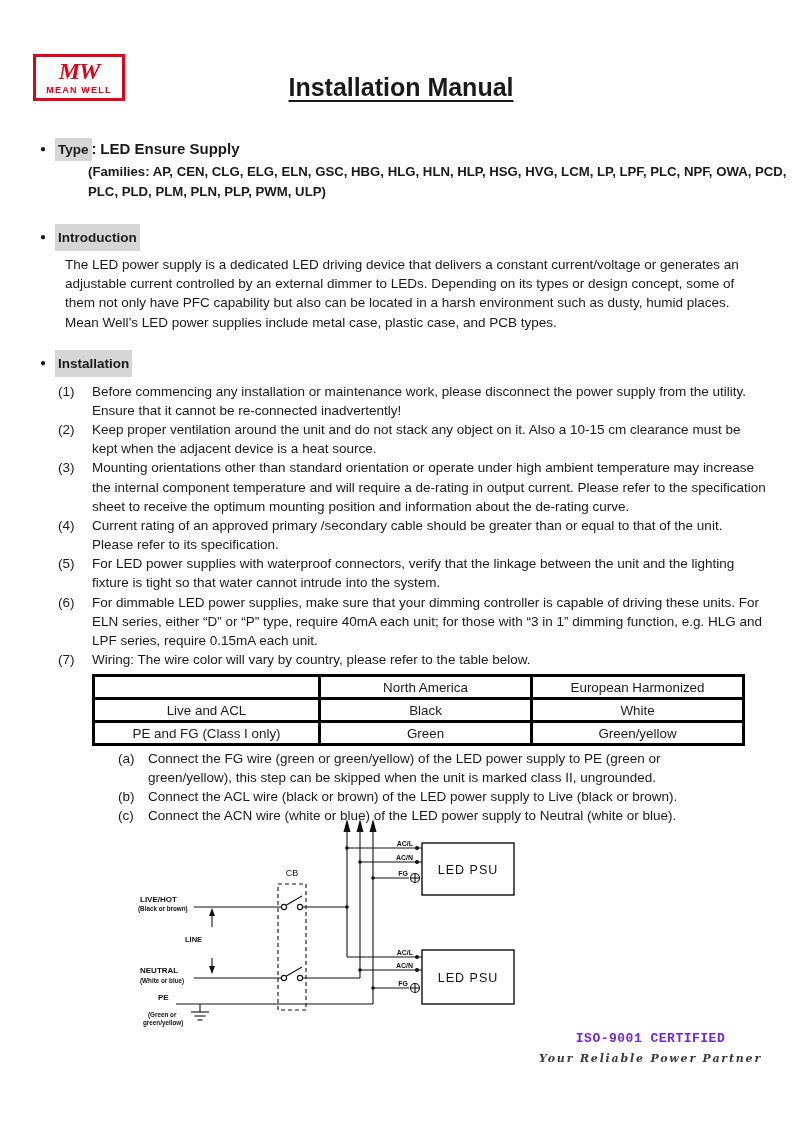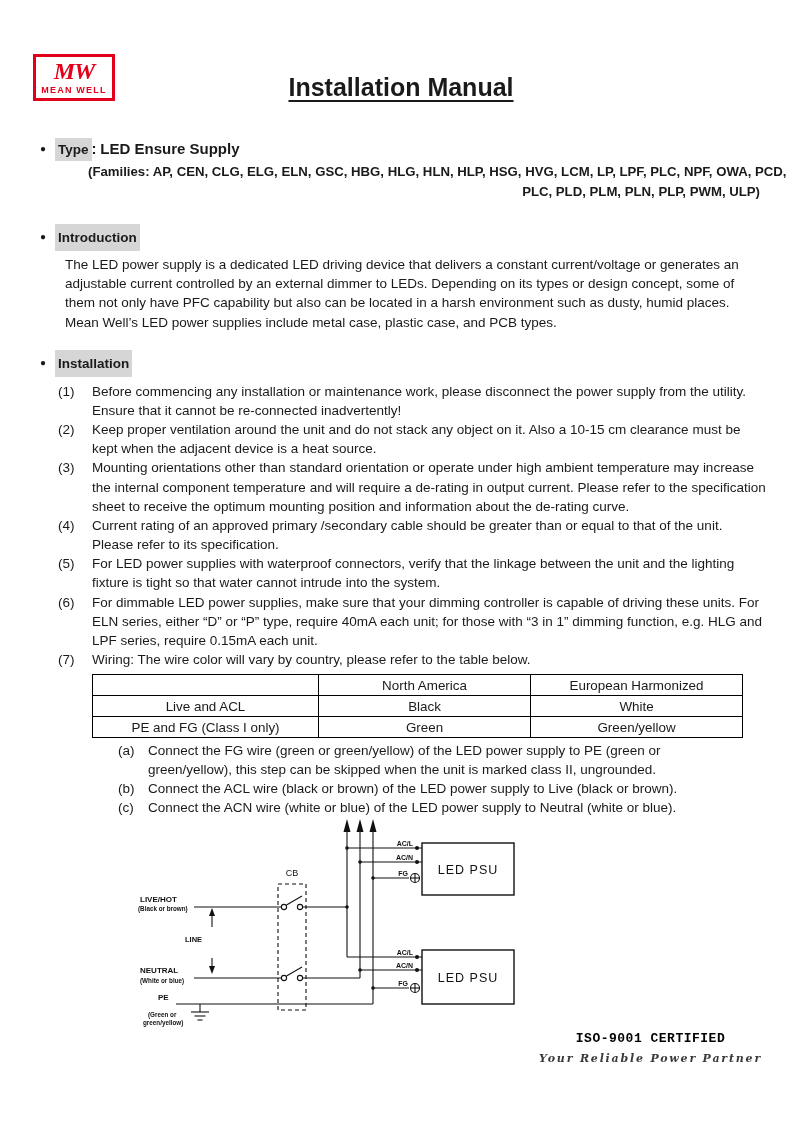--- a/index.html
+++ b/index.html
@@ -5,69 +5,69 @@
   html,body{margin:0;padding:0;}
   body{
     width:802px;height:1134px;position:relative;overflow:hidden;
     background:#ffffff;color:#1a1a1a;
     font-family:"Liberation Sans",sans-serif;
     font-size:13.5px;line-height:1.42;
   }
   .page{position:absolute;inset:0;background:#fff;}
 
   
-  .logo{position:absolute;left:33px;top:54px;width:82px;height:47px;
+  .logo{position:absolute;left:33px;top:54px;width:92px;height:47px;
     border:3px solid #e2001a;box-sizing:border-box;display:flex;flex-direction:column;
     align-items:center;justify-content:center;background:#fff;}
   .logo-mw{color:#e2001a;font-weight:900;font-style:italic;font-size:24px;line-height:1;
     font-family:"Liberation Serif",serif;letter-spacing:-1px;}
   .logo-brand{color:#e2001a;font-weight:bold;font-size:9px;letter-spacing:1.2px;margin-top:1px;}
 
   
   .title{position:absolute;top:70px;left:0;width:100%;text-align:center;margin:0;
     font-size:25px;font-weight:bold;}
   .title span{text-decoration:underline;text-decoration-thickness:2px;text-underline-offset:4px;}
 
   .content{position:absolute;top:138px;left:40px;width:726px;}
 
   .bullet-row{display:flex;align-items:baseline;}
   .bullet{font-size:10px;margin-right:9px;position:relative;top:-2px;flex:0 0 auto;}
   .hl{background:#d6d6d6;font-weight:bold;padding:4px 3px;}
 
   .type-line{font-weight:bold;font-size:15px;}
   .type-colon{font-weight:bold;font-size:15px;}
-  .families{margin:3px 0 0 48px;width:672px;text-align:right;font-weight:bold;
+  .families{margin:3px 0 0 48px;width:672px;text-align:left;font-weight:bold;
     font-size:13.2px;line-height:1.5;}
   .families-line{white-space:nowrap;}
 
   .section-type{margin-bottom:22px;}
   .section-intro{margin-bottom:18px;}
   .intro-body{margin:4px 0 0 25px;width:700px;}
 
   .section-install .heading-row{margin-bottom:5px;}
   .items{margin:0;}
   .item{display:flex;padding-left:18px;}
   .item-num{flex:0 0 34px;}
   .item-text{flex:1;}
 
   .wire-table{border-collapse:collapse;margin:5px 0 4px 52px;table-layout:fixed;}
-  .wire-table td{border:1px solid #000000;height:20px;text-align:center;vertical-align:middle;
+  .wire-table td{border:3px solid #000000;height:20px;text-align:center;vertical-align:middle;
     font-size:13.4px;padding:0 4px;}
 
   .sub-items{margin-left:78px;}
   .sub-item{display:flex;line-height:1.4;}
   .sub-num{flex:0 0 30px;}
   .sub-text{flex:1;max-width:586px;}
 
   
   .diagram{position:absolute;left:128px;top:806px;width:420px;height:235px;}
 
   
   .footer{position:absolute;top:1030px;right:40px;text-align:center;}
-  .footer-iso{font-family:"Liberation Mono",monospace;font-size:13px;color:#000000;
+  .footer-iso{font-family:"Liberation Mono",monospace;font-size:13px;color:#6d28d9;
     letter-spacing:0.5px;font-weight:bold;}
   .footer-slogan{font-family:"DejaVu Serif",serif;font-style:italic;font-weight:bold;
     font-size:11px;letter-spacing:1.8px;color:#3a3a3a;margin-top:3px;}
 </style>
 </head>
 <body>
 
 <div class="page">
 
   <div class="logo">

